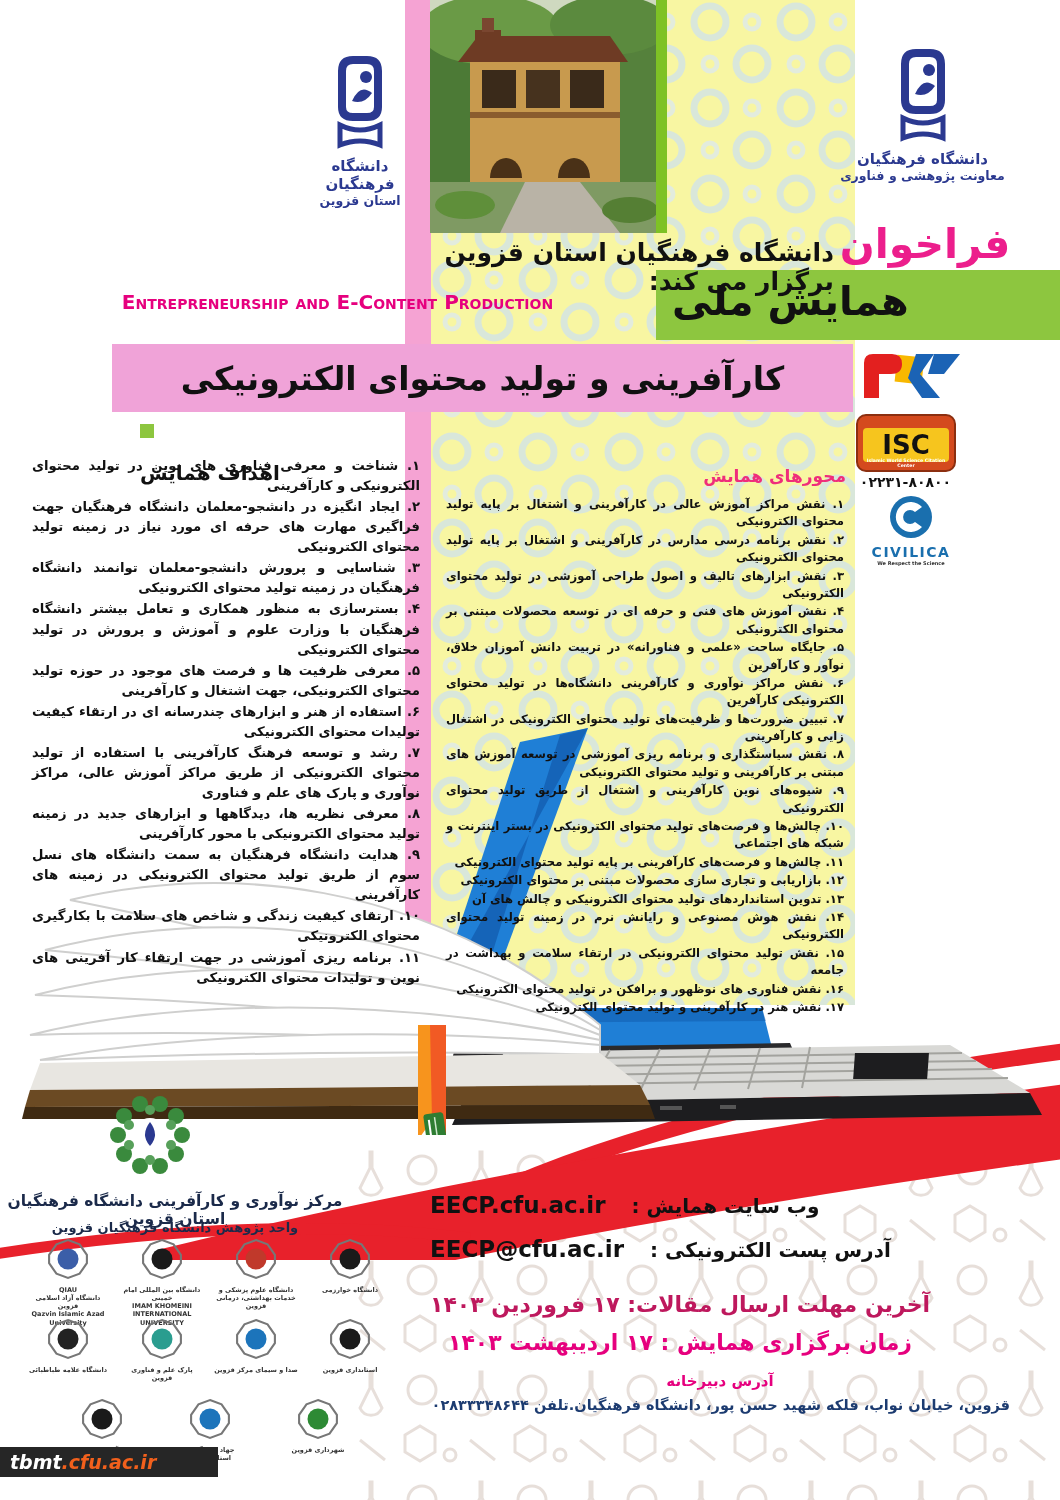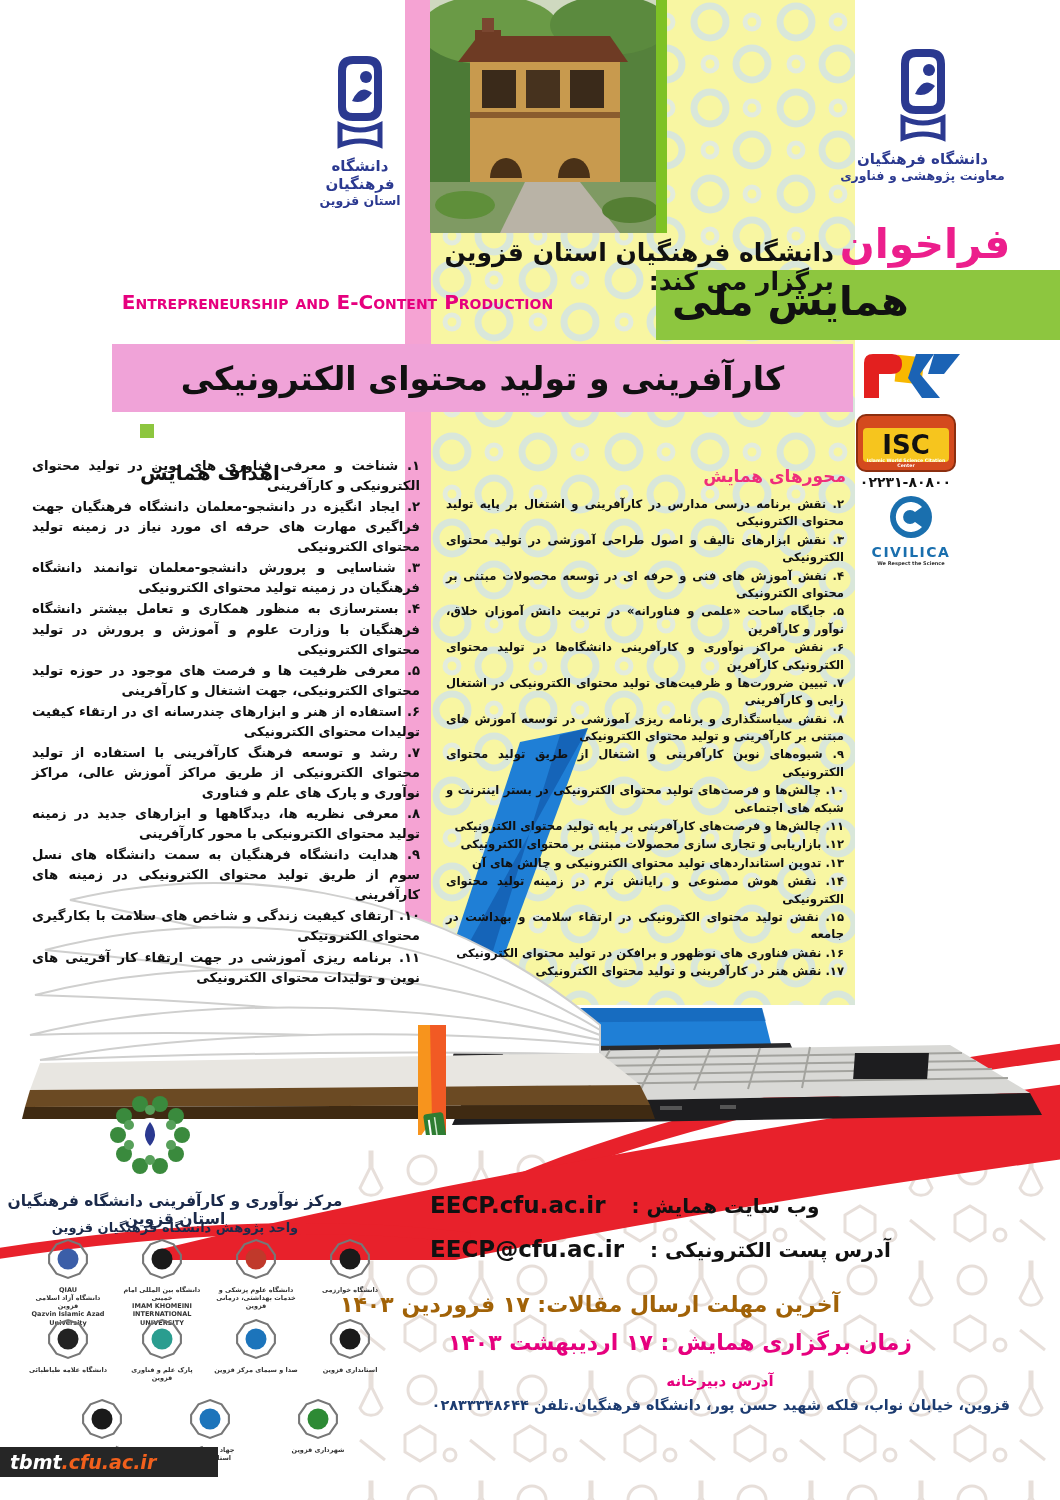--- a/index.html
+++ b/index.html
@@ -53,21 +53,21 @@
   
   .innov-logo{left:98px;top:1088px;z-index:4;}
   .innov1{left:0;top:1192px;width:350px;text-align:center;font-size:15.5px;font-weight:800;color:#1b2a4a;z-index:4;}
   .innov2{left:0;top:1220px;width:350px;text-align:center;font-size:13px;font-weight:700;color:#1b2a4a;z-index:4;}
   .sp-row{display:flex;justify-content:space-between;z-index:4;}
   .sp{width:84px;text-align:center;}
   .sp .cap{font-size:6.5px;font-weight:700;color:#333;white-space:pre-line;line-height:1.25;margin-top:2px;}
   .contact-row{z-index:4;display:flex;align-items:baseline;justify-content:flex-end;gap:26px;direction:rtl;}
   .c-label{font-size:20px;font-weight:800;color:#111;}
   .c-value{font-size:23px;font-weight:800;color:#111;direction:ltr;}
-  .deadline{left:340px;top:1292px;width:680px;text-align:left;font-size:22px;font-weight:800;color:#a16207;z-index:4;}
+  .deadline{left:340px;top:1292px;width:680px;text-align:center;font-size:22px;font-weight:800;color:#be185d;z-index:4;}
   .eventdate{left:340px;top:1330px;width:680px;text-align:center;font-size:22px;font-weight:800;color:#e6007e;z-index:4;}
   .secr{left:430px;top:1372px;width:580px;text-align:center;font-size:15px;font-weight:800;color:#e6007e;z-index:4;}
   .address{left:350px;top:1394px;width:660px;font-size:14.5px;font-weight:800;color:#1c3b70;line-height:1.6;z-index:4;}
   .watermark{left:0;top:1447px;width:208px;height:30px;background:#262626;z-index:6;
              display:flex;align-items:center;padding-left:10px;font-style:italic;font-weight:800;font-size:19px;}
   .watermark .w1{color:#fff;}
   .watermark .w2{color:#f2601c;}
 </style>
 </head>
 <body>
@@ -183,20 +183,21 @@
       <div class="it">۷. رشد و توسعه فرهنگ کارآفرینی با استفاده از تولید محتوای الکترونیکی از طریق مراکز آموزش عالی، مراکز نوآوری و پارک های علم و فناوری</div>
       <div class="it">۸. معرفی نظریه ها، دیدگاهها و ابزارهای جدید در زمینه تولید محتوای الکترونیکی با محور کارآفرینی</div>
       <div class="it">۹. هدایت دانشگاه فرهنگیان به سمت دانشگاه های نسل سوم از طریق تولید محتوای الکترونیکی در زمینه های کارآفرینی</div>
       <div class="it">۱۰. ارتقای کیفیت زندگی و شاخص های سلامت با بکارگیری محتوای الکترونیکی</div>
       <div class="it">۱۱. برنامه ریزی آموزشی در جهت ارتقاء کار آفرینی های نوین و تولیدات محتوای الکترونیکی</div>
     </div>
 
   <div class="abs topics-head rtl">محورهای همایش</div>
   <div class="abs topics-list rtl just">
 
+  <div class="it">۱. نقش مراکز آموزش عالی در کارآفرینی و اشتغال بر پایه تولید محتوای الکترونیکی</div>
       <div class="it">۲. نقش برنامه درسی مدارس در کارآفرینی و اشتغال بر پایه تولید محتوای الکترونیکی</div>
       <div class="it">۳. نقش ابزارهای تالیف و اصول طراحی آموزشی در تولید محتوای الکترونیکی</div>
       <div class="it">۴. نقش آموزش های فنی و حرفه ای در توسعه محصولات مبتنی بر محتوای الکترونیکی</div>
       <div class="it">۵. جایگاه ساحت «علمی و فناورانه» در تربیت دانش آموزان خلاق، نوآور و کارآفرین</div>
       <div class="it">۶. نقش مراکز نوآوری و کارآفرینی دانشگاه‌ها در تولید محتوای الکترونیکی کارآفرین</div>
       <div class="it">۷. تبیین ضرورت‌ها و ظرفیت‌های تولید محتوای الکترونیکی در اشتغال زایی و کارآفرینی</div>
       <div class="it">۸. نقش سیاستگذاری و برنامه ریزی آموزشی در توسعه آموزش های مبتنی بر کارآفرینی و تولید محتوای الکترونیکی</div>
       <div class="it">۹. شیوه‌های نوین کارآفرینی و اشتغال از طریق تولید محتوای الکترونیکی</div>
       <div class="it">۱۰. چالش‌ها و فرصت‌های تولید محتوای الکترونیکی در بستر اینترنت و شبکه های اجتماعی</div>
       <div class="it">۱۱. چالش‌ها و فرصت‌های کارآفرینی بر پایه تولید محتوای الکترونیکی</div>

